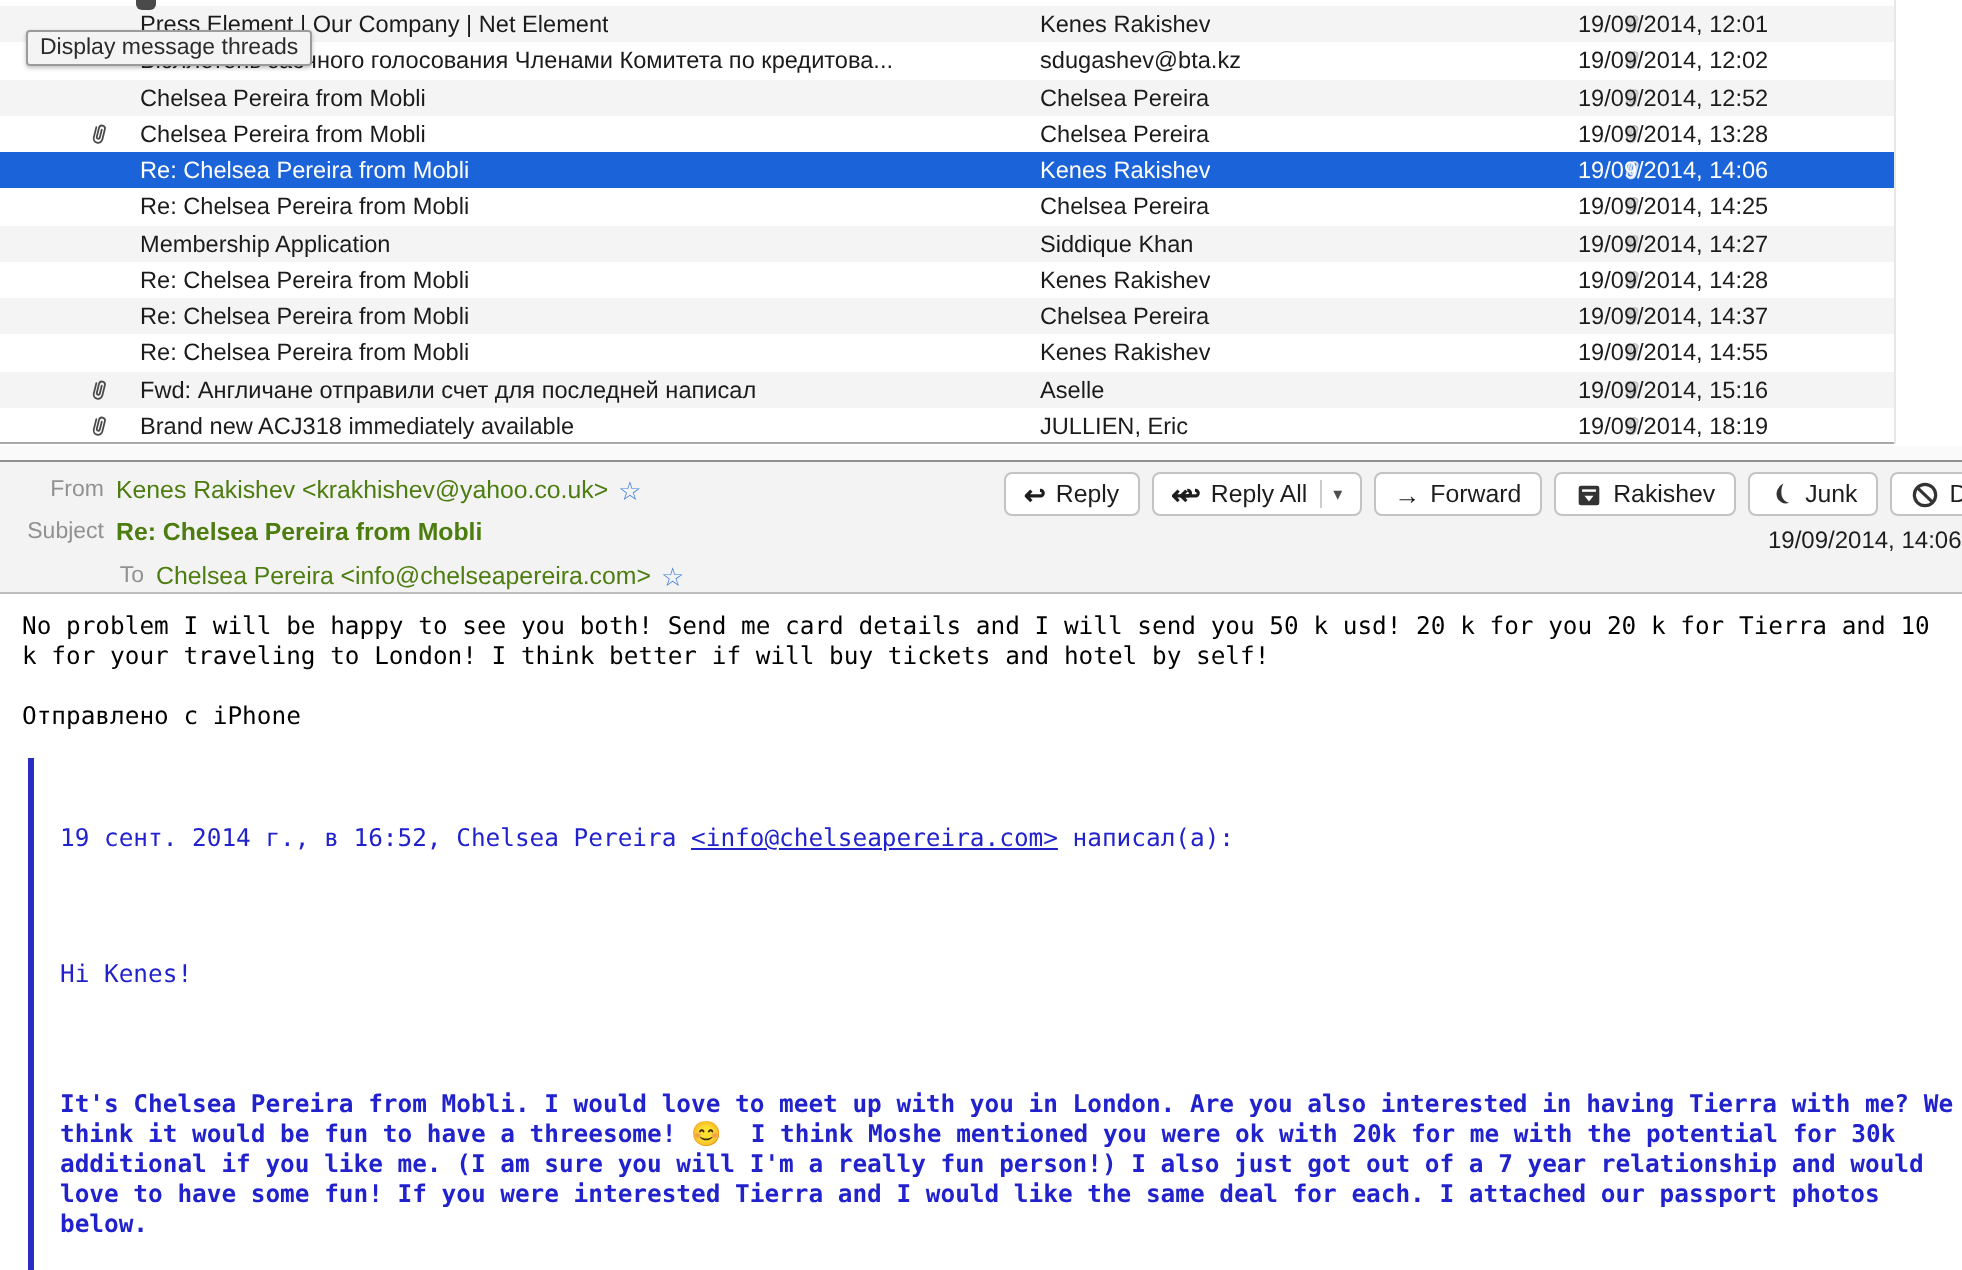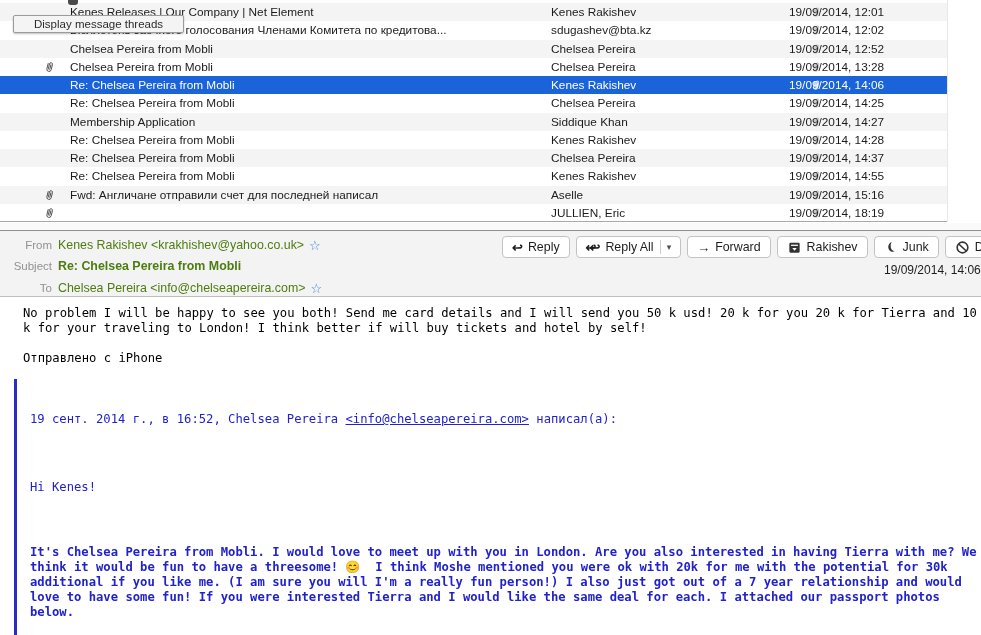--- a/index.html
+++ b/index.html
@@ -13,44 +13,44 @@
   .list { position:absolute; left:0; top:0; width:947px; height:222px;
           border-bottom:1px solid #a9a9a9; padding-top:3px; overflow:hidden; }
   .row { position:relative; height:18.25px; font-size:11.8px; color:#1b1b1b; }
   .row:nth-child(odd) { background:#f4f4f5; }
   .row.selected { background:#1b63d8; color:#fff; }
   .cell { position:absolute; top:50%; transform:translateY(-50%); white-space:nowrap; }
   .dotc { width:4px; height:4px; border-radius:50%; background:#3c3c3c; }
   .row.selected .dotc { background:#fff; }
   .dot1 { left:30px; } .dot2 { left:528px; }
   .subject { left:70px; max-width:452px; overflow:hidden; }
-  .sender { left:551px; max-width:255px; overflow:hidden; }
+  .sender { left:520px; max-width:255px; overflow:hidden; }
   .date { left:789px; }
   .clip1 { left:43px; color:#4a4a4a; }
   .clip2 { left:810px; color:#c6c6c6; }
   .row.selected .clip2 { color:#cfe0f8; }
   .clip1 svg, .clip2 svg { display:block; }
   .gutter { position:absolute; left:947px; top:0; width:34px; height:222px;
             background:#fff; border-left:1px solid #e7e7e7; }
 
   
   .tooltip { position:absolute; left:13px; top:15px; height:18px; line-height:16px;
-             padding:0 20px; background:#f4f4f4; border:1px solid #9b9b9b; border-radius:2px;
+             padding:0 6px; background:#f4f4f4; border:1px solid #9b9b9b; border-radius:2px;
              font-size:11.5px; color:#2b2b2b; z-index:10; box-shadow:0 1px 2px rgba(0,0,0,.25);
              white-space:nowrap; }
   .cursor-artifact { position:absolute; left:68px; top:0; width:10px; height:5px;
              background:#4a4a4a; border-radius:0 0 3px 3px; z-index:11; }
 
   
   .splitter { position:absolute; left:0; top:223px; width:981px; height:8px;
               background:#fafafa; border-bottom:1px solid #8f8f8f; }
   .header-pane { position:absolute; left:0; top:231px; width:981px; height:66px;
               background:#f3f3f4; border-bottom:1px solid #bdbdbd; }
   .hrow { position:absolute; left:0; height:16px; display:flex; align-items:center; }
-  .hrow.from { top:6px; } .hrow.subj { top:27px; } .hrow.to { top:49px; }
+  .hrow.from { top:6px; } .hrow.subj { top:27px; } .hrow.to { top:49px;padding-left:20px; }
   .hlabel { width:52px; text-align:right; color:#919191; font-size:11.5px;
             margin-right:6px; flex:none; }
   .hvalue { font-size:12.4px; color:#4d7c0f; white-space:nowrap; }
   .hrow.subj .hvalue { font-weight:bold; }
   .star { color:#3f7fd8; font-size:13px; margin-left:5px; line-height:1; cursor:pointer; }
 
   .btnbar { position:absolute; left:502px; top:5px; display:flex; gap:6px; }
   .tb { display:flex; align-items:center; gap:5px; height:22px; padding:0 9px;
         background:#fff; border:1px solid #c3c3c3; border-radius:4px;
         font-size:12.4px; color:#1d1d1d; font-family:inherit; white-space:nowrap; cursor:pointer; }
@@ -59,40 +59,40 @@
   .tb svg { display:block; }
   .tbdivider { width:1px; height:14px; background:#ccc; margin:0 1px; }
   .caret { font-size:9px; color:#4f4f4f; }
   .hdate { position:absolute; left:884px; top:32px; font-size:12px; color:#1d1d1d;
            white-space:nowrap; }
 
   
   .message-body { position:absolute; left:0; top:297px; width:981px; height:338px;
            background:#fff; font-family:"DejaVu Sans Mono", monospace;
            font-size:12.2px; line-height:15px; color:#000; overflow:hidden; }
-  .para { padding-left:23px; white-space:pre-wrap; }
+  .para { padding-left:11px; white-space:pre-wrap; }
   .p1 { margin-top:9px; }
   .sig { margin-top:15px; }
   .quote { margin:13px 0 0 14px; padding:3px 4px 60px 13px;
            border-left:3px solid #2b2cc4; color:#2122cc; min-height:257px;
            white-space:pre-wrap; }
   .qlink { text-decoration:underline; color:inherit; cursor:pointer; }
   .q-greeting { margin-top:23px; }
   .q-para1 { margin-top:20px;font-weight:bold; }
 </style>
 </head>
 <body>
 
 <div class="screen">
 
   <div class="list">
   <div class="row">
     <span class="cell dot1"><span class="dotc"></span></span>
 
-    <span class="cell subject">Kenes Releases | Our Company | Net Element</span>
+    <span class="cell subject">Press Element | Our Company | Net Element</span>
     <span class="cell dot2"><span class="dotc"></span></span>
     <span class="cell sender">Kenes Rakishev</span>
     <span class="cell clip2">
       <svg width="12" height="13" viewBox="0 0 16 16">
             <g transform="rotate(14 8 8)">
               <path d="M5.4 4.3 L5.4 10.8 a2.7 2.7 0 0 0 5.4 0 L10.8 4.3 a1.85 1.85 0 0 0 -3.7 0 L7.1 10 a0.95 0.95 0 0 0 1.9 0 L9 5" fill="none" stroke="currentColor" stroke-width="1.5" stroke-linecap="round"></path>
             </g>
           </svg>
     </span>
     <span class="cell date">19/09/2014, 12:01</span>
@@ -272,20 +272,21 @@
 
   <div class="row">
     <span class="cell dot1"><span class="dotc"></span></span>
     <span class="cell clip1">
       <svg width="13" height="14" viewBox="0 0 16 16">
             <g transform="rotate(14 8 8)">
               <path d="M5.4 4.3 L5.4 10.8 a2.7 2.7 0 0 0 5.4 0 L10.8 4.3 a1.85 1.85 0 0 0 -3.7 0 L7.1 10 a0.95 0.95 0 0 0 1.9 0 L9 5" fill="none" stroke="currentColor" stroke-width="1.1" stroke-linecap="round"></path>
             </g>
           </svg>
     </span>
+    <span class="cell subject">Brand new ACJ318 immediately available</span>
     <span class="cell dot2"><span class="dotc"></span></span>
     <span class="cell sender">JULLIEN, Eric</span>
     <span class="cell clip2">
       <svg width="12" height="13" viewBox="0 0 16 16">
             <g transform="rotate(14 8 8)">
               <path d="M5.4 4.3 L5.4 10.8 a2.7 2.7 0 0 0 5.4 0 L10.8 4.3 a1.85 1.85 0 0 0 -3.7 0 L7.1 10 a0.95 0.95 0 0 0 1.9 0 L9 5" fill="none" stroke="currentColor" stroke-width="1.5" stroke-linecap="round"></path>
             </g>
           </svg>
     </span>
     <span class="cell date">19/09/2014, 18:19</span>

